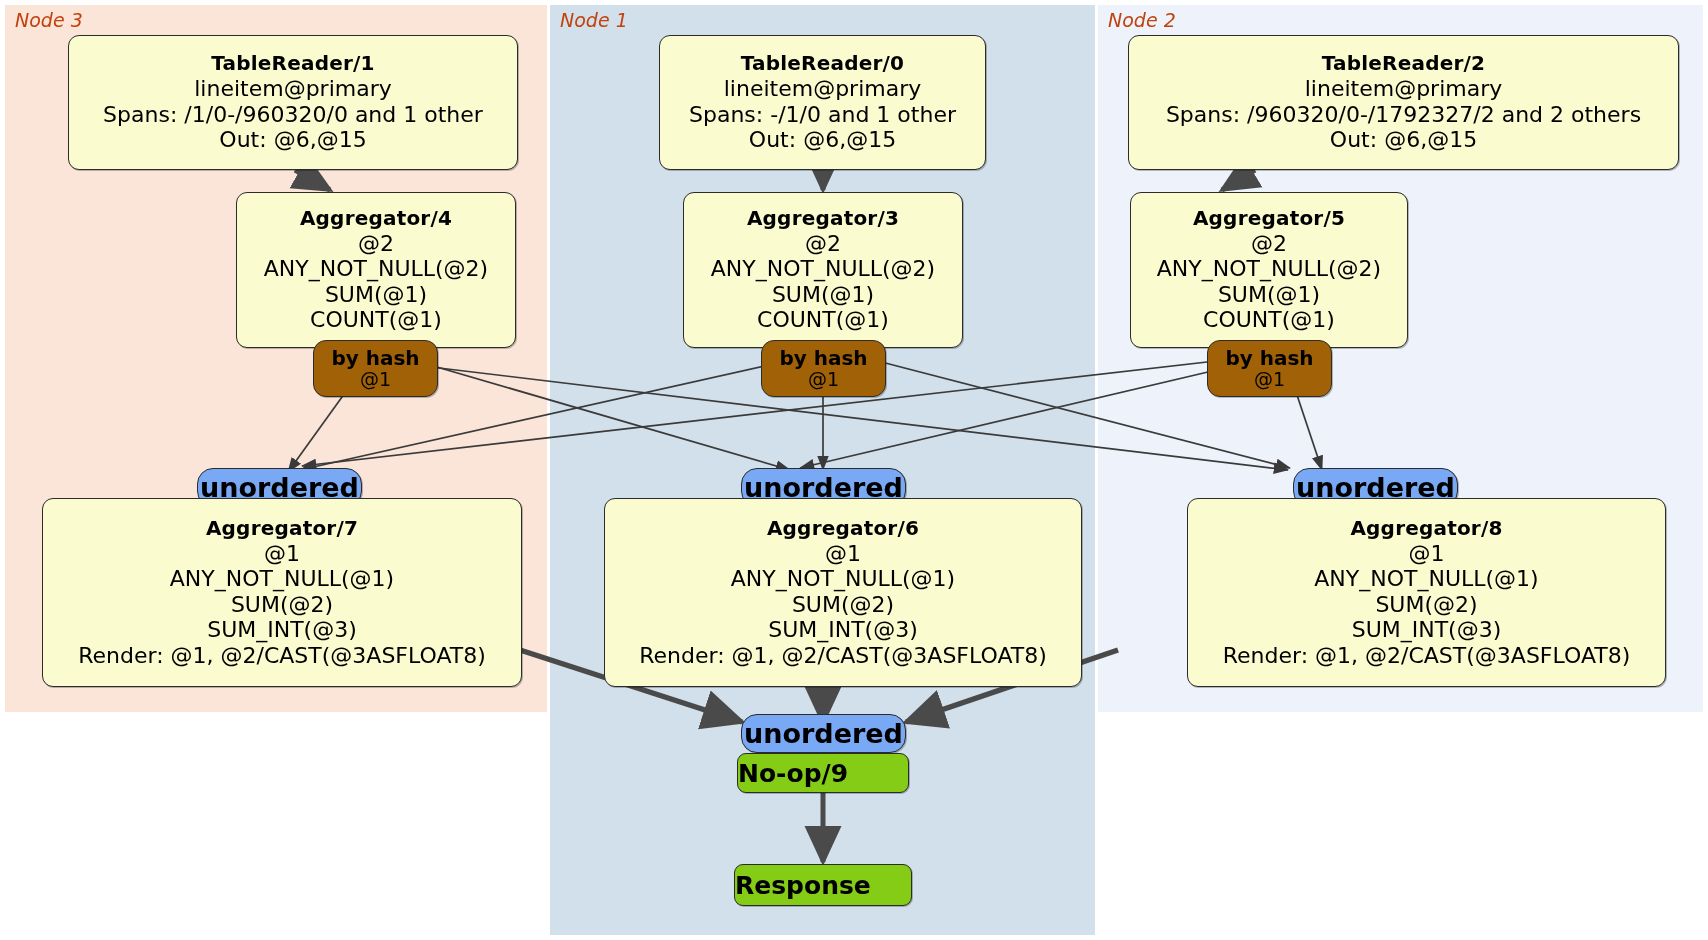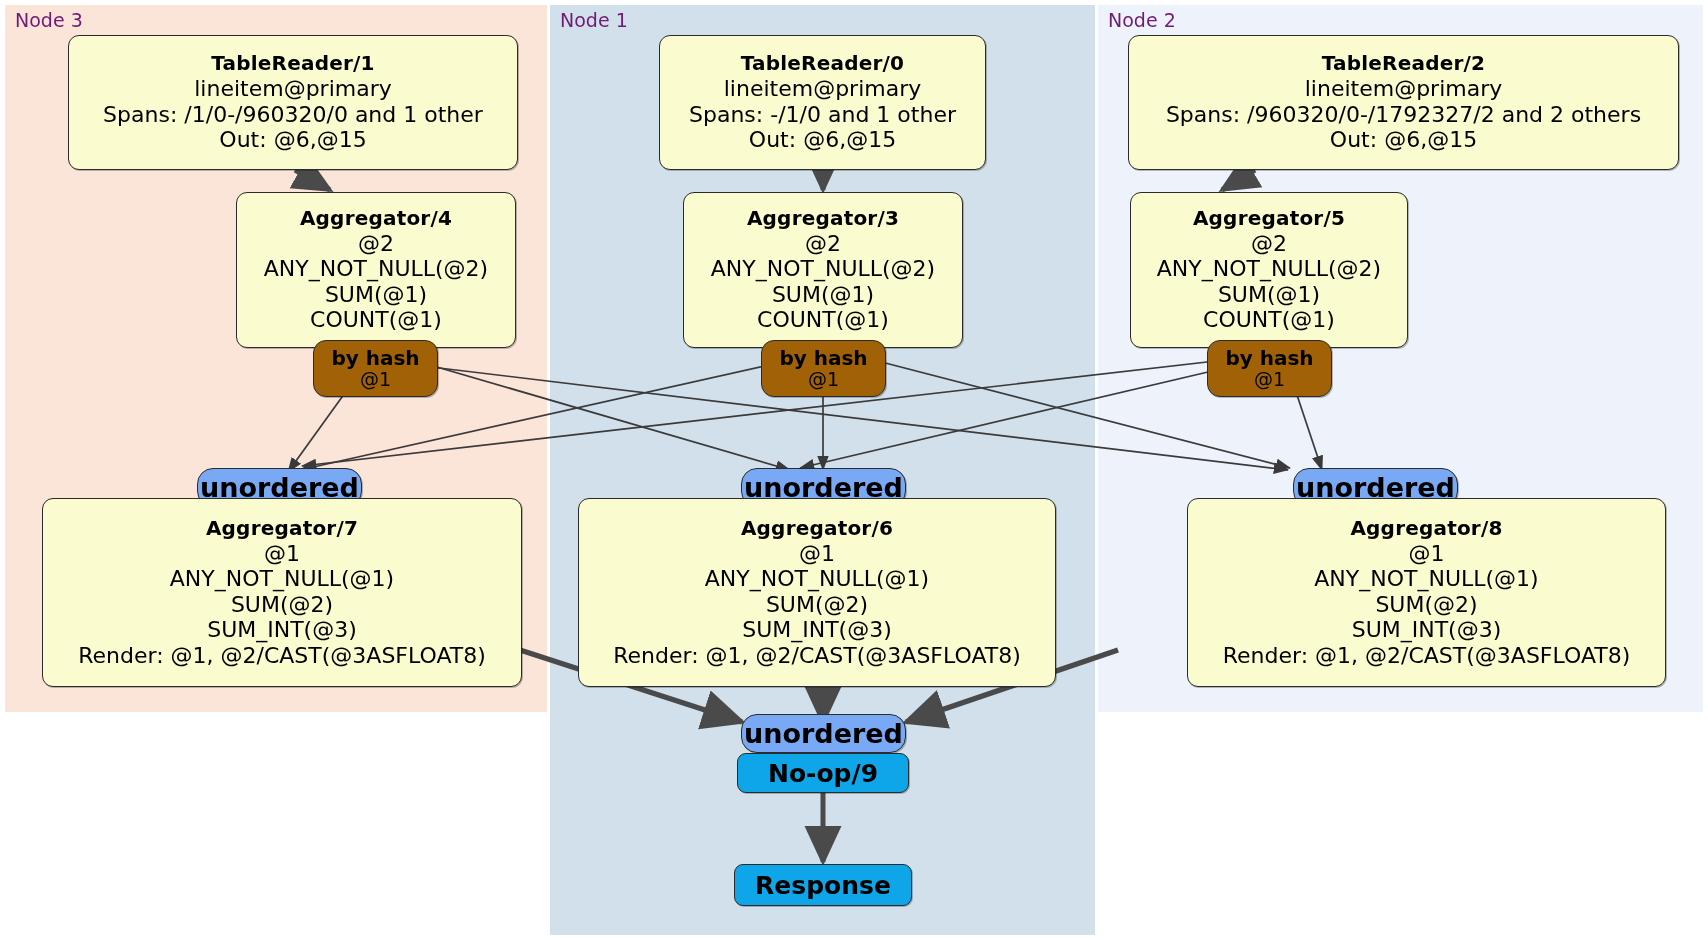--- a/index.html
+++ b/index.html
@@ -7,43 +7,44 @@
   body{
     font-family:"DejaVu Sans","Liberation Sans",sans-serif;
     width:1708px;height:940px;position:relative;overflow:hidden;
   }
   #stage{position:absolute;left:0;top:0;width:1708px;height:940px;}
 
   
   .node-panel{position:absolute;box-sizing:border-box;}
   .node-panel .node-label{
     position:absolute;left:10px;top:6px;
-    font-size:19px;color:#701a75;line-height:1;
+    font-size:19px;color:#c2410c;line-height:1;
     white-space:nowrap;
+    font-style:italic;
   }
 
   
   #edges{position:absolute;left:0;top:0;width:1708px;height:940px;pointer-events:none;}
 
   
   .proc{
     position:absolute;box-sizing:border-box;
     background:#fbfbd0;border:1.6px solid #2b2b2b;border-radius:11px;
     text-align:center;color:#000;
     box-shadow:1px 1px 0 rgba(0,0,0,.25);
     display:flex;flex-direction:column;justify-content:center;
     padding:6px 10px;
   }
   .proc .title{font-weight:bold;font-size:20px;line-height:1.18;letter-spacing:.2px;}
   .proc .line{font-size:22px;line-height:1.16;}
 
   .smallbox{
     position:absolute;box-sizing:border-box;
-    background:#0ea5e9;border:1.6px solid #2b2b2b;border-radius:9px;
-    display:flex;align-items:center;justify-content:center;
+    background:#84cc16;border:1.6px solid #2b2b2b;border-radius:9px;
+    display:flex;align-items:center;justify-content:flex-start;
     box-shadow:1px 1px 0 rgba(0,0,0,.25);
   }
   .smallbox .title{font-weight:bold;font-size:25px;color:#000;}
 
   
   .router{
     position:absolute;box-sizing:border-box;
     background:#a16207;border:1.6px solid #2b2b2b;border-radius:13px;
     text-align:center;color:#000;
     display:flex;flex-direction:column;justify-content:center;
@@ -173,21 +174,21 @@
 
   <div class="router" style="left:761px;top:340px;width:125px;height:57px;">
     <div class="r1">by hash</div>
     <div class="r2">@1</div>
   </div>
 
   <div class="recv" style="left:741px;top:468px;width:165px;height:39px;">
     <div class="t">unordered</div>
   </div>
 
-  <div class="proc" style="left:578px;top:498px;width:478px;height:189px;">
+  <div class="proc" style="left:604px;top:498px;width:478px;height:189px;">
     <div class="title">Aggregator/6</div>
     <div class="line">@1</div>
     <div class="line">ANY_NOT_NULL(@1)</div>
     <div class="line">SUM(@2)</div>
     <div class="line">SUM_INT(@3)</div>
     <div class="line">Render: @1, @2/CAST(@3ASFLOAT8)</div>
   </div>
 
   <div class="recv" style="left:741px;top:714px;width:165px;height:39px;">
     <div class="t">unordered</div>

